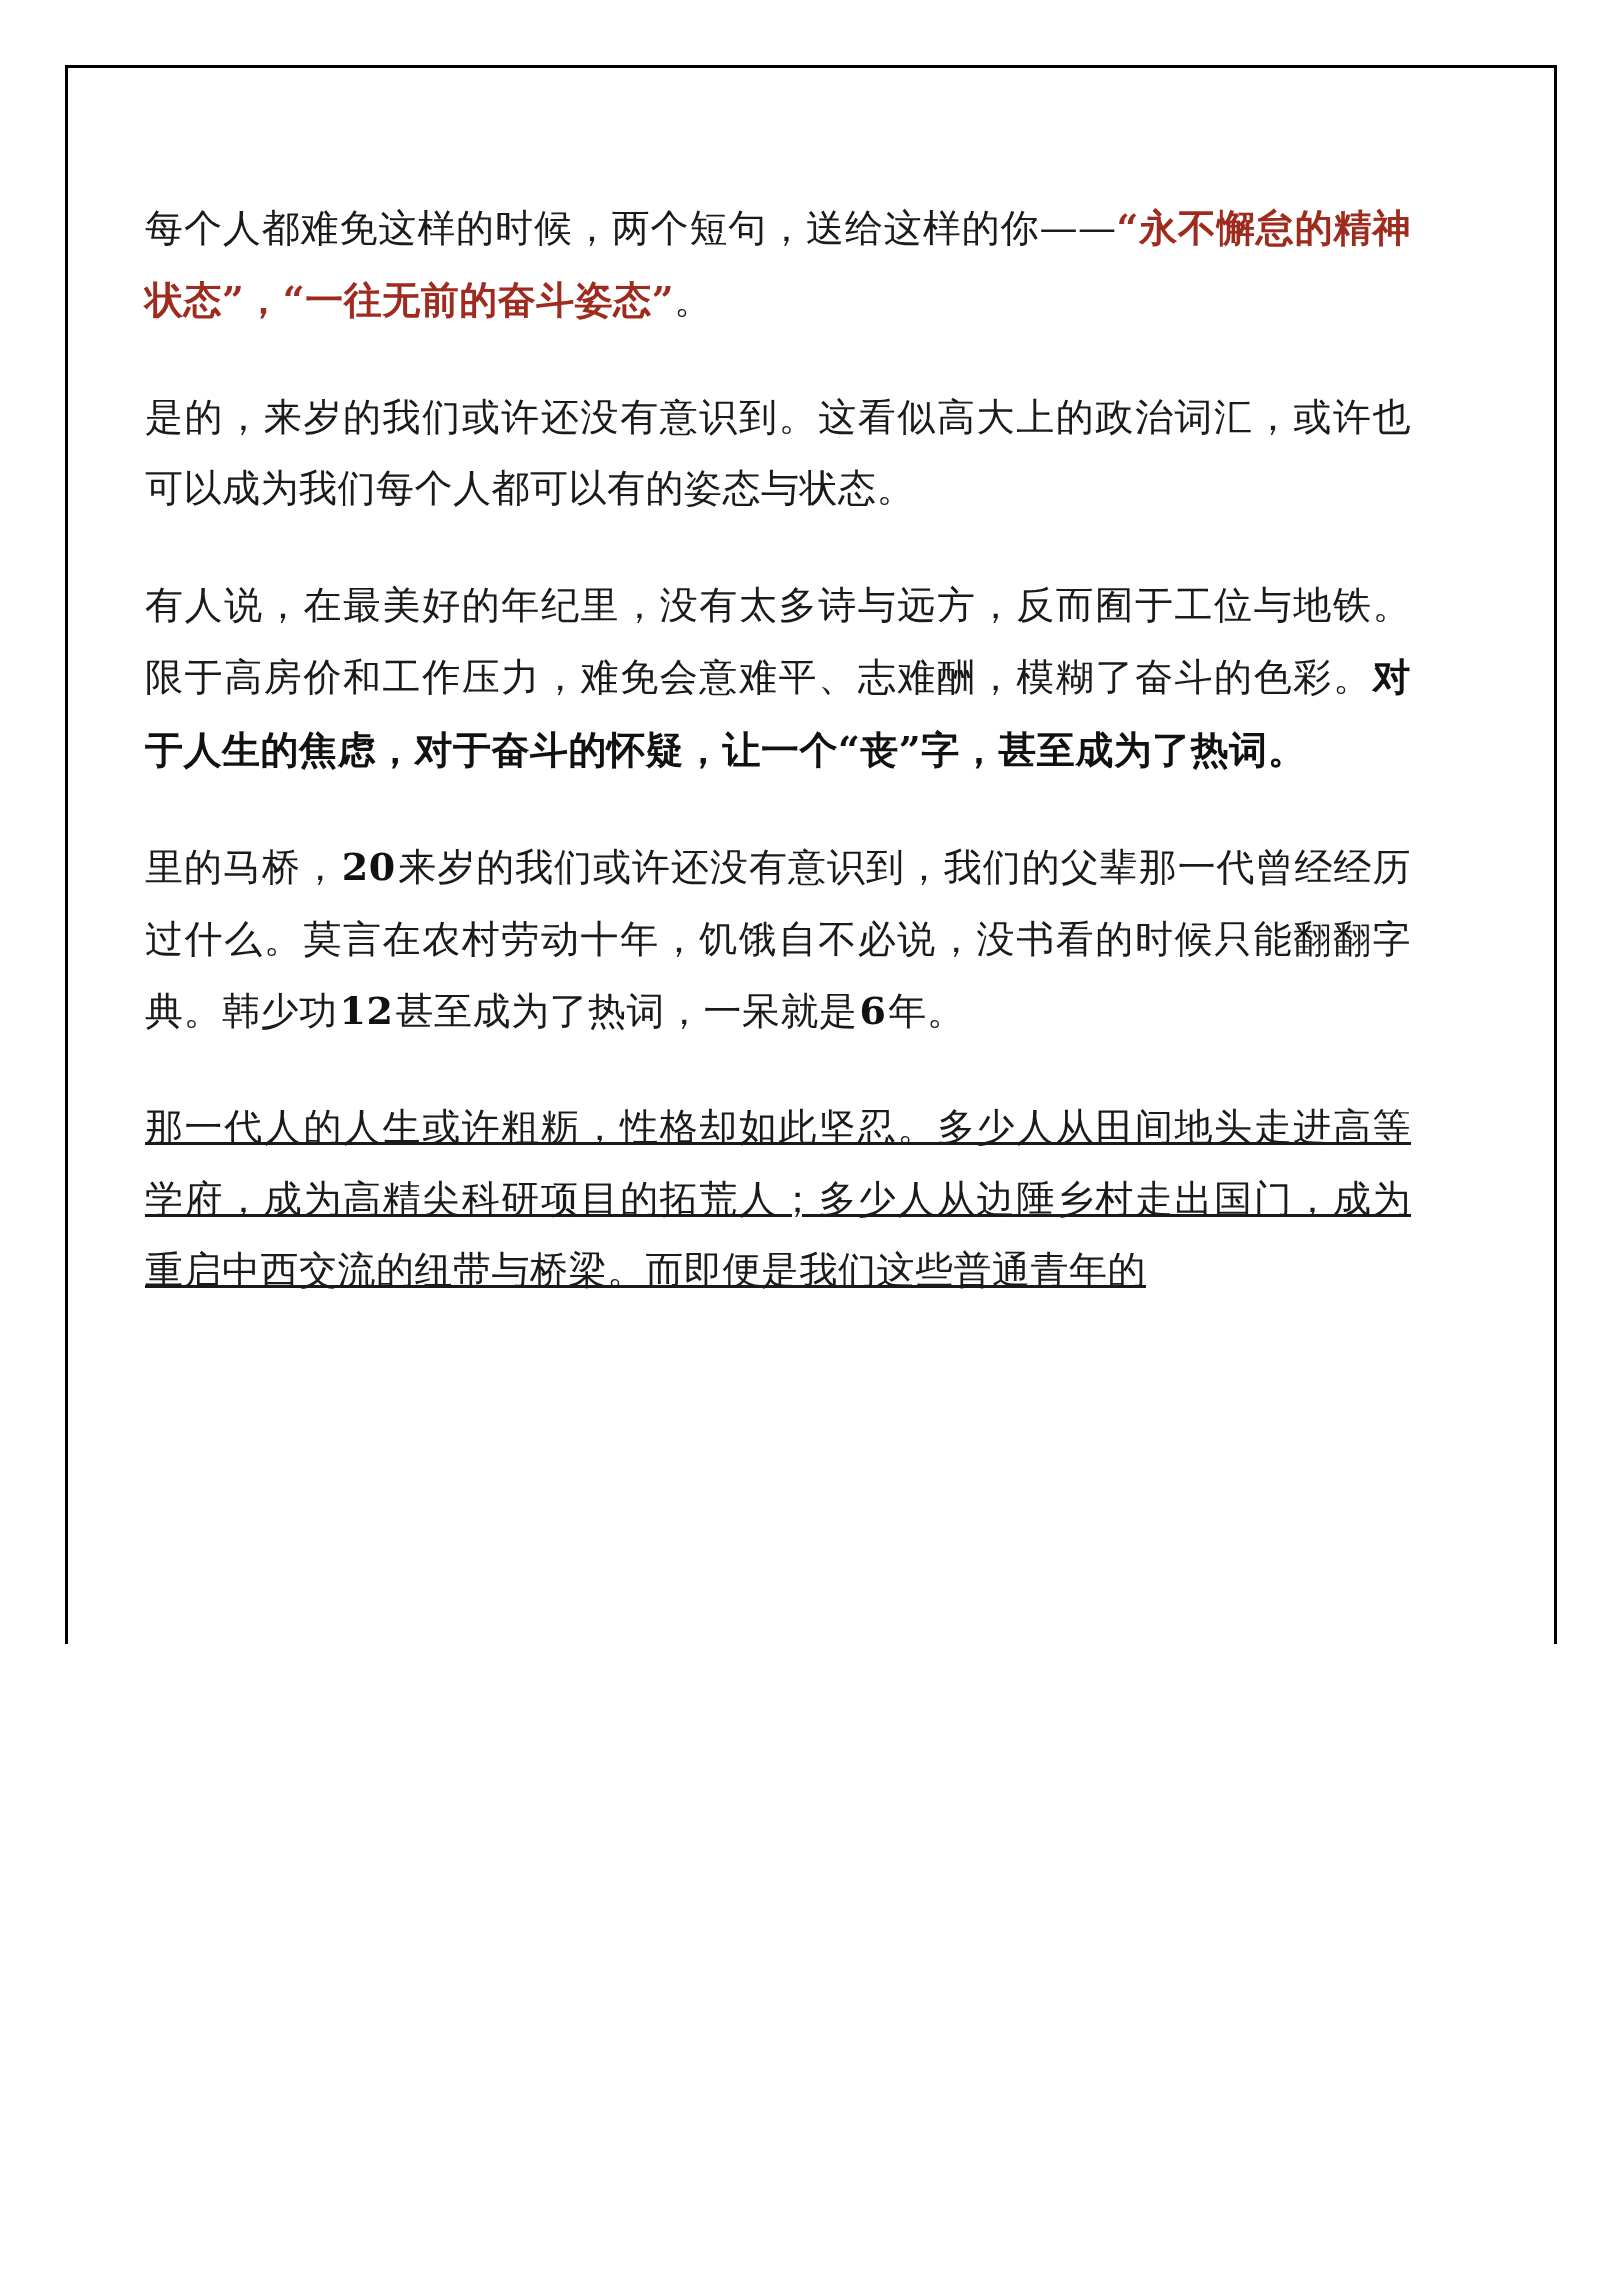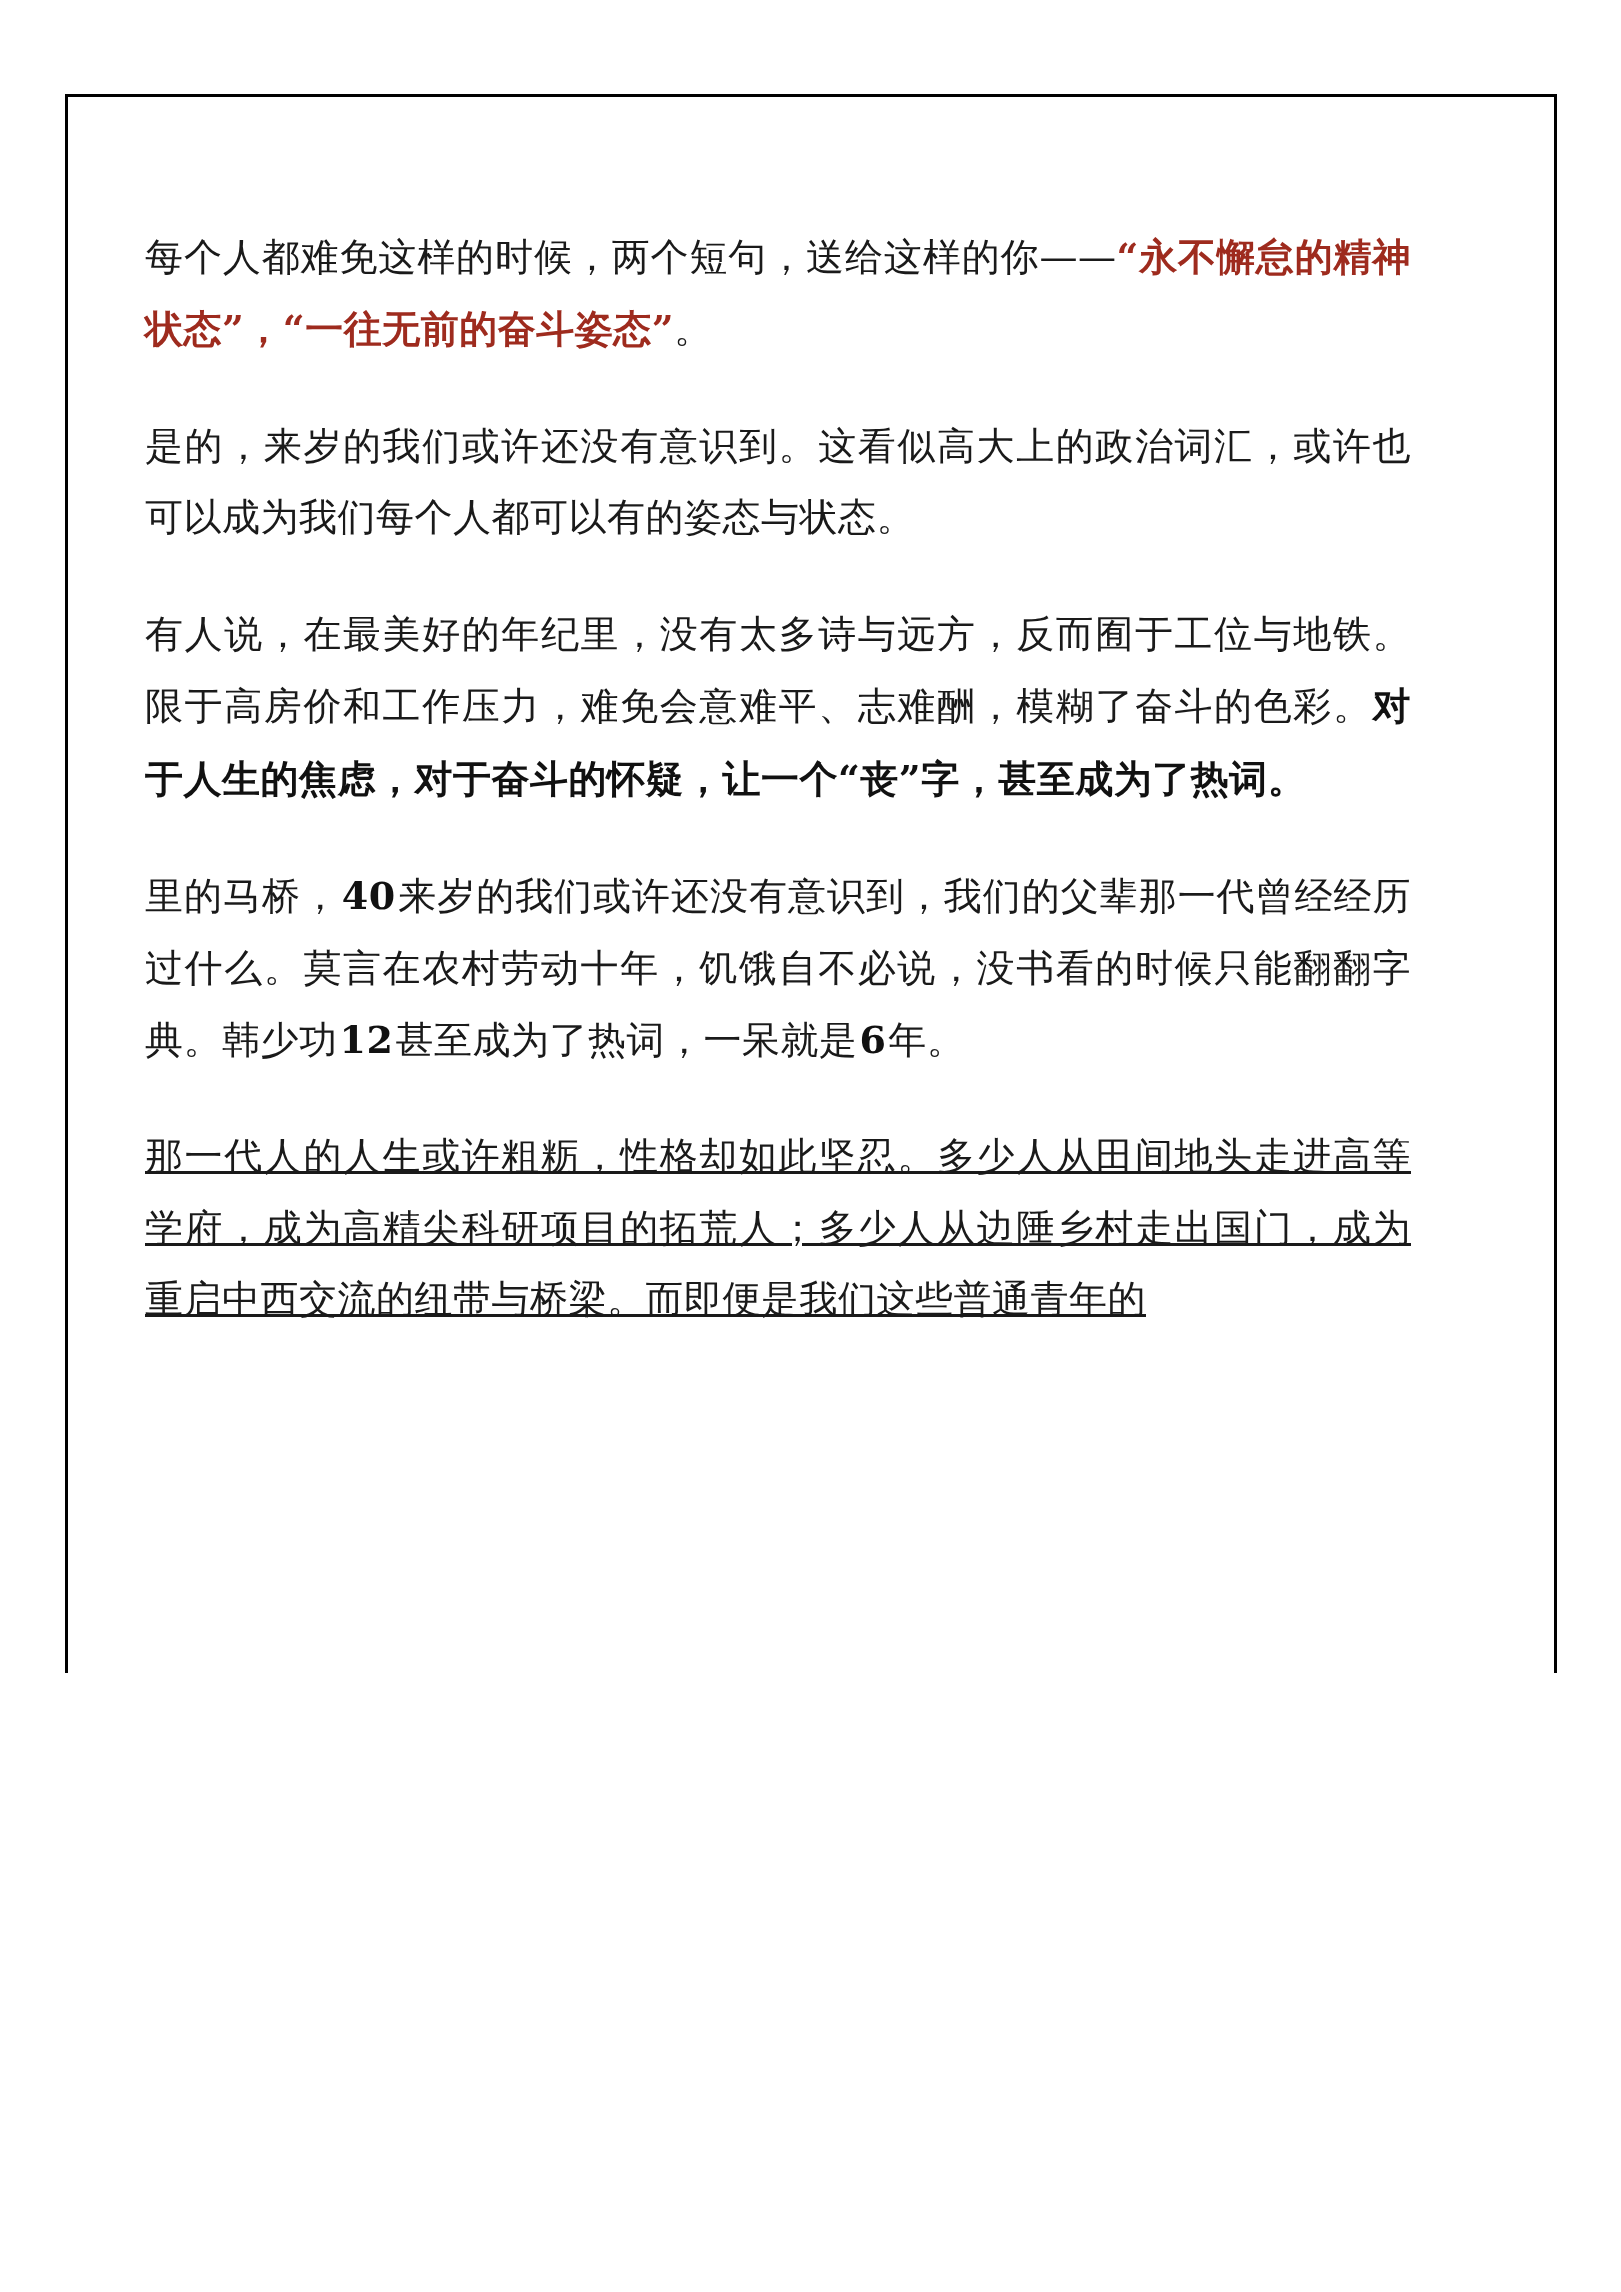--- a/index.html
+++ b/index.html
@@ -11,21 +11,20 @@
   body {
     font-family: "DejaVu Serif", "Liberation Serif", serif;
   }
   .page {
     position: relative;
     width: 1621px;
     height: 1644px;
     background: #ffffff;
     overflow: hidden;
     box-sizing: border-box;
-    margin-top: 29px;
   }
   
   .page-frame {
     position: absolute;
     left: 65px;
     top: 65px;
     width: 1492px;
     height: 2159px;
     border: 3.9px solid #000000;
     box-sizing: border-box;
@@ -75,18 +74,18 @@
 <body>
 
 <div class="page" style="background: rgb(255, 255, 255);">
 
   <div class="page-frame" style="border-color: rgb(0, 0, 0);"></div>
 
   <div class="content">
     <p class="para"><span class="t-plain">每个人都难免这样的时候，两个短句，送给这样的你——</span><span class="t-red-bold" style="color: rgb(158, 43, 30);">“永不懈怠的精神状态”，“一往无前的奋斗姿态”</span><span class="t-plain">。</span></p>
     <p class="para"><span class="t-plain">是的，来岁的我们或许还没有意识到。这看似高大上的政治词汇，或许也可以成为我们每个人都可以有的姿态与状态。</span></p>
     <p class="para"><span class="t-plain">有人说，在最美好的年纪里，没有太多诗与远方，反而囿于工位与地铁。限于高房价和工作压力，难免会意难平、志难酬，模糊了奋斗的色彩。</span><span class="t-bold">对于人生的焦虑，对于奋斗的怀疑，让一个“丧”字，甚至成为了热词。</span></p>
-    <p class="para"><span class="t-plain">里的马桥，</span><span class="t-bold num">40</span><span class="t-plain">来岁的我们或许还没有意识到，我们的父辈那一代曾经经历过什么。莫言在农村劳动十年，饥饿自不必说，没书看的时候只能翻翻字典。韩少功</span><span class="t-bold num">12</span><span class="t-plain">甚至成为了热词，一呆就是</span><span class="t-bold num">6</span><span class="t-plain">年。</span></p>
+    <p class="para"><span class="t-plain">里的马桥，</span><span class="t-bold num">20</span><span class="t-plain">来岁的我们或许还没有意识到，我们的父辈那一代曾经经历过什么。莫言在农村劳动十年，饥饿自不必说，没书看的时候只能翻翻字典。韩少功</span><span class="t-bold num">12</span><span class="t-plain">甚至成为了热词，一呆就是</span><span class="t-bold num">6</span><span class="t-plain">年。</span></p>
     <p class="para"><span class="t-plain">那一代人的人生或许粗粝，性格却如此坚忍。多少人从田间地头走进高等学府，成为高精尖科研项目的拓荒人；多少人从边陲乡村走出国门，成为重启中西交流的纽带与桥梁。而即便是我们这些普通青年的</span></p>
   </div>
 
 </div>
 
 
 </body></html>

